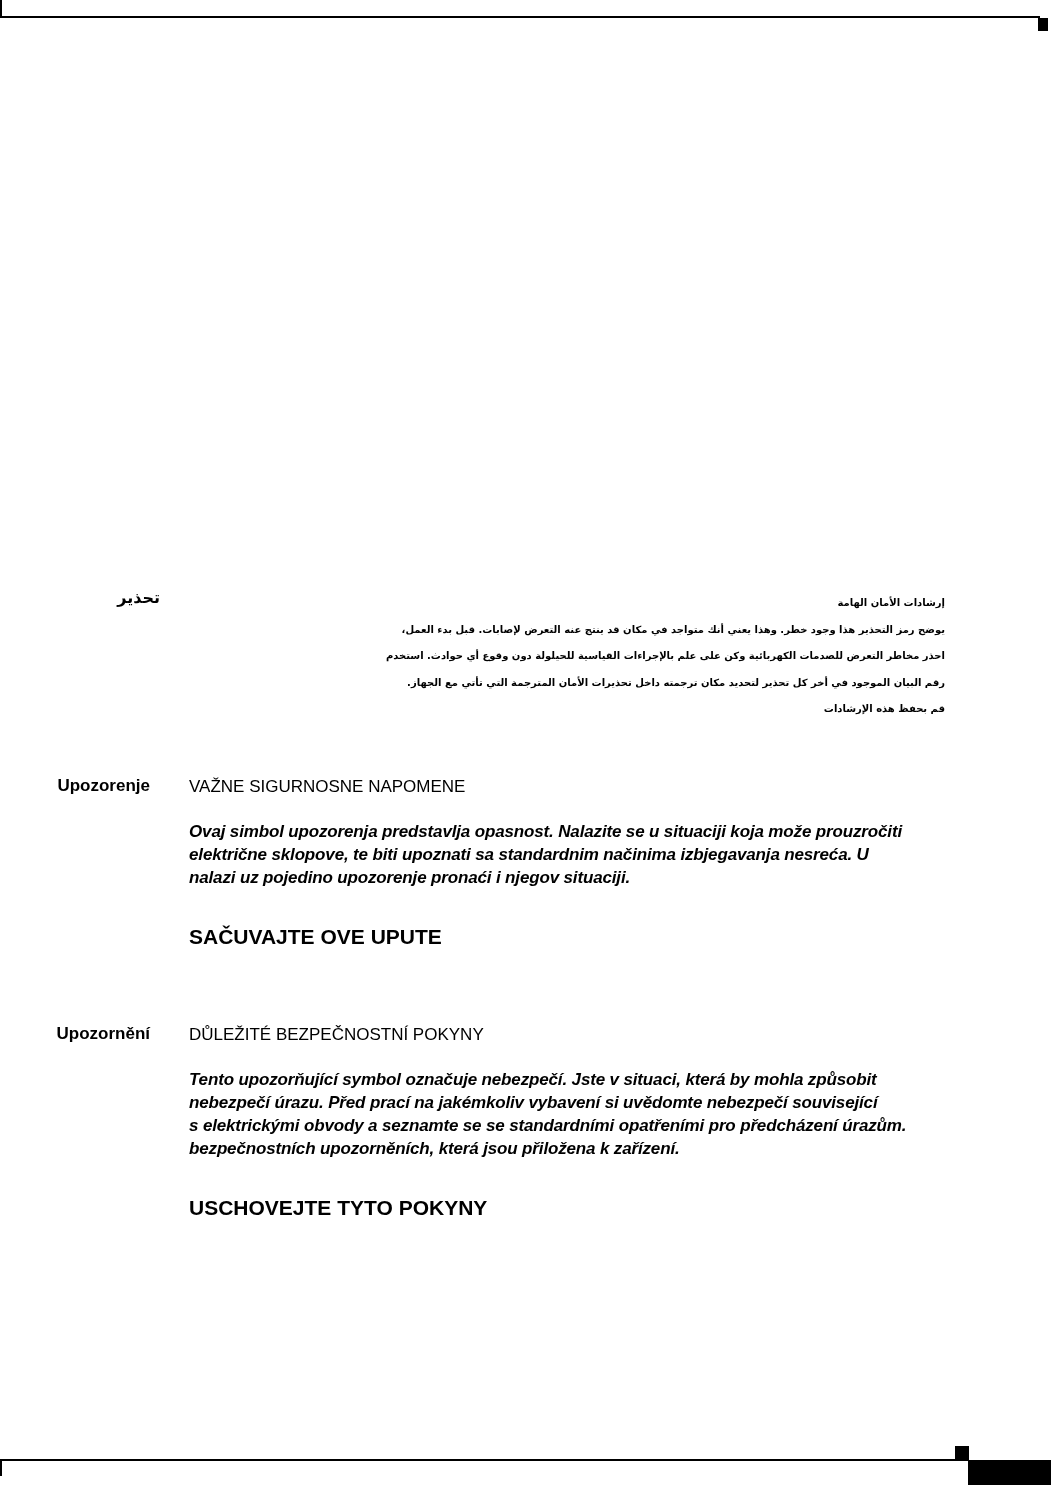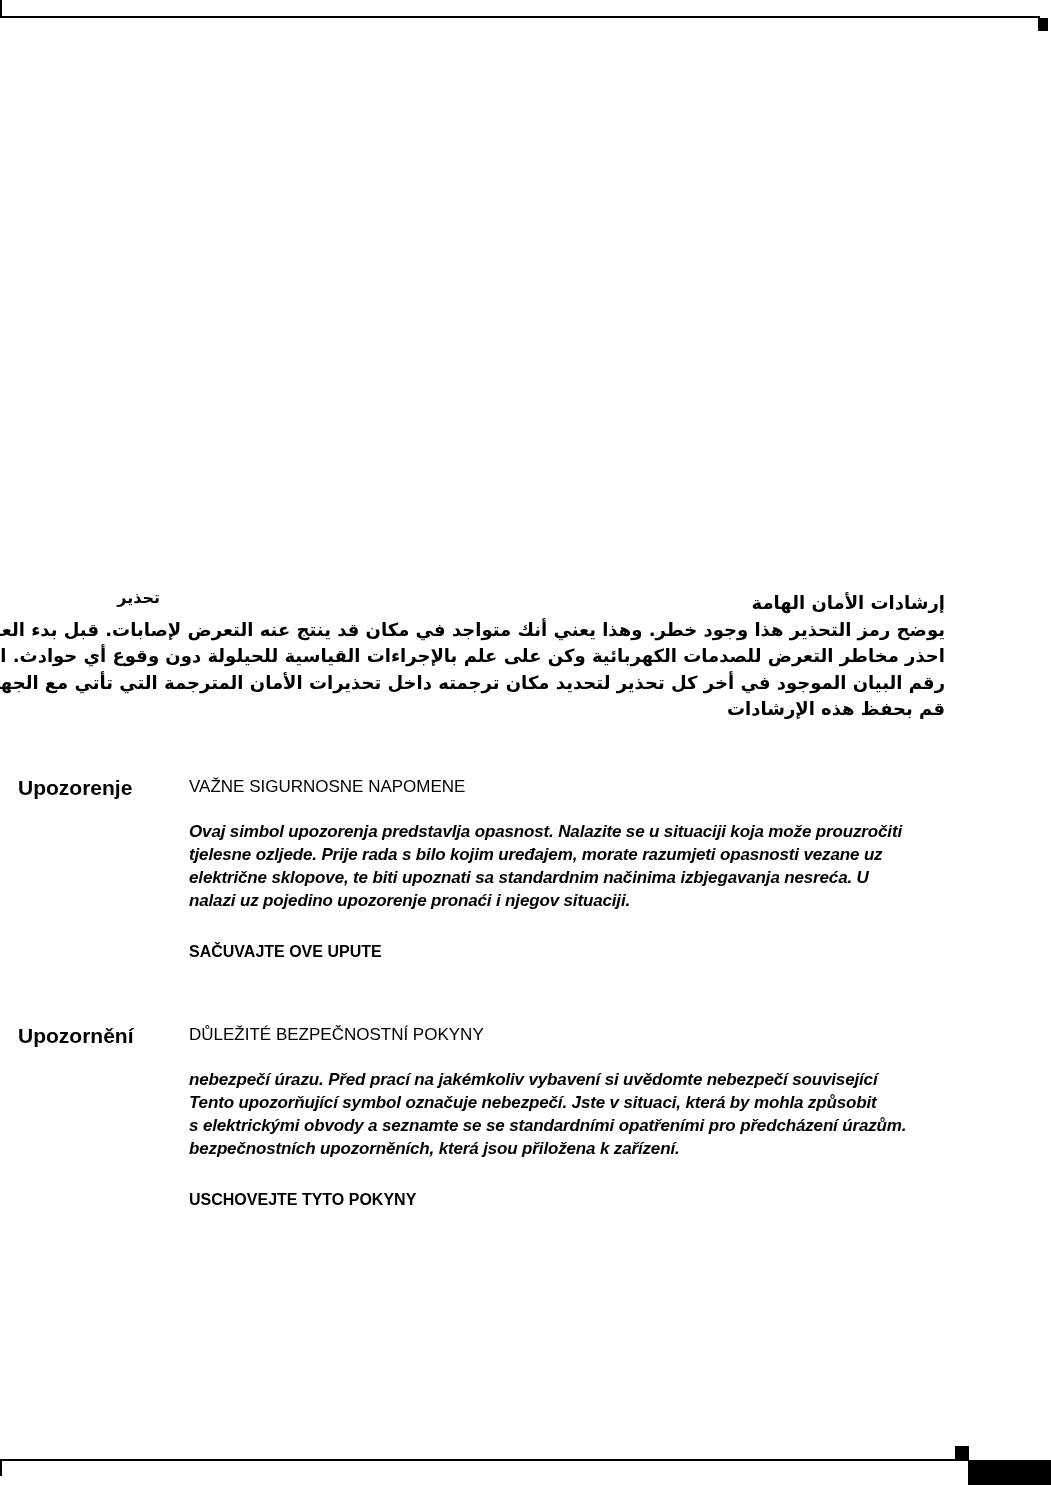--- a/index.html
+++ b/index.html
@@ -18,34 +18,34 @@
     .ftr-block { position: absolute; left: 968px; top: 1460px; width: 83px; height: 25px; background: #000; }
 
     
     .ar-label {
       position: absolute; left: 100px; top: 588px; width: 60px; text-align: right;
       font-family: "DejaVu Sans", sans-serif; font-weight: bold; font-size: 16px; direction: rtl;
     }
     .ar-block {
       position: absolute; left: 180px; top: 590px; width: 765px;
       direction: rtl; 
-      font-family: "DejaVu Sans", sans-serif; font-weight: bold; font-size: 18px;
+      font-family: "DejaVu Sans", sans-serif; font-weight: bold; font-size: 10px;
     }
     .ar-line { height: 26.5px; line-height: 26.5px; white-space: nowrap; }
 
     
     .label {
-      position: absolute; left: 18px; width: 120px; text-align: left;
-      font-size: 21px; font-weight: bold;
+      position: absolute; left: 30px; width: 120px; text-align: right;
+      font-size: 17px; font-weight: bold;
     }
     .content { position: absolute; left: 189px; width: 830px; font-size: 17px; }
     .heading { font-weight: normal; font-size: 17px; line-height: 22px; margin: 0; }
     .para { font-weight: bold; font-size: 17px; line-height: 23px; margin: 22px 0 0 0; letter-spacing: -0.15px; }
     .para .ln { display: block; white-space: nowrap; font-style: italic; }
-    .closing { font-weight: bold; font-size: 16px; line-height: 22px; margin: 29px 0 0 0; }
+    .closing { font-weight: bold; font-size: 21px; line-height: 22px; margin: 37px 0 0 0; }
   </style>
 </head>
 <body>
 
 <div class="hdr-tick"></div>
 <div class="hdr-line"></div>
 <div class="hdr-block"></div>
 
 <div class="ar-label">تحذير</div>
 <div class="ar-block">
@@ -54,33 +54,32 @@
   <div class="ar-line">احذر مخاطر التعرض للصدمات الكهربائية وكن على علم بالإجراءات القياسية للحيلولة دون وقوع أي حوادث. استخدم</div>
   <div class="ar-line">رقم البيان الموجود في أخر كل تحذير لتحديد مكان ترجمته داخل تحذيرات الأمان المترجمة التي تأتي مع الجهاز.</div>
   <div class="ar-line">قم بحفظ هذه الإرشادات</div>
 </div>
 
 <div class="label" style="top:776px;">Upozorenje</div>
 <div class="content" style="top:776px;">
   <p class="heading">VAŽNE SIGURNOSNE NAPOMENE</p>
   <p class="para">
     <span class="ln">Ovaj simbol upozorenja predstavlja opasnost. Nalazite se u situaciji koja može prouzročiti</span>
-    <span class="ln">tjelesne ozljede. Prije rada s bilo kojim uređajem, morate razumjeti opasnosti vezane uz</span>
     <span class="ln">električne sklopove, te biti upoznati sa standardnim načinima izbjegavanja nesreća. U</span>
     <span class="ln">nalazi uz pojedino upozorenje pronaći i njegov situaciji.</span>
   </p>
   <p class="closing">SAČUVAJTE OVE UPUTE</p>
 </div>
 
 <div class="label" style="top:1024px;">Upozornění</div>
 <div class="content" style="top:1024px;">
   <p class="heading">DŮLEŽITÉ BEZPEČNOSTNÍ POKYNY</p>
   <p class="para">
+    <span class="ln">Tento upozorňující symbol označuje nebezpečí. Jste v situaci, která by mohla způsobit</span>
     <span class="ln">nebezpečí úrazu. Před prací na jakémkoliv vybavení si uvědomte nebezpečí související</span>
-    <span class="ln">Tento upozorňující symbol označuje nebezpečí. Jste v situaci, která by mohla způsobit</span>
     <span class="ln">s elektrickými obvody a seznamte se se standardními opatřeními pro předcházení úrazům.</span>
     <span class="ln">bezpečnostních upozorněních, která jsou přiložena k zařízení.</span>
   </p>
   <p class="closing">USCHOVEJTE TYTO POKYNY</p>
 </div>
 
 <div class="ftr-small"></div>
 <div class="ftr-tick"></div>
 <div class="ftr-line"></div>
 <div class="ftr-block"></div>

